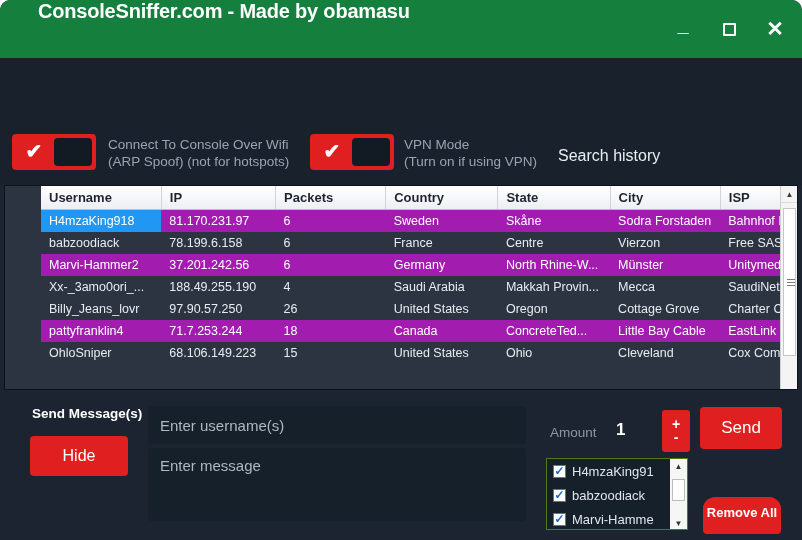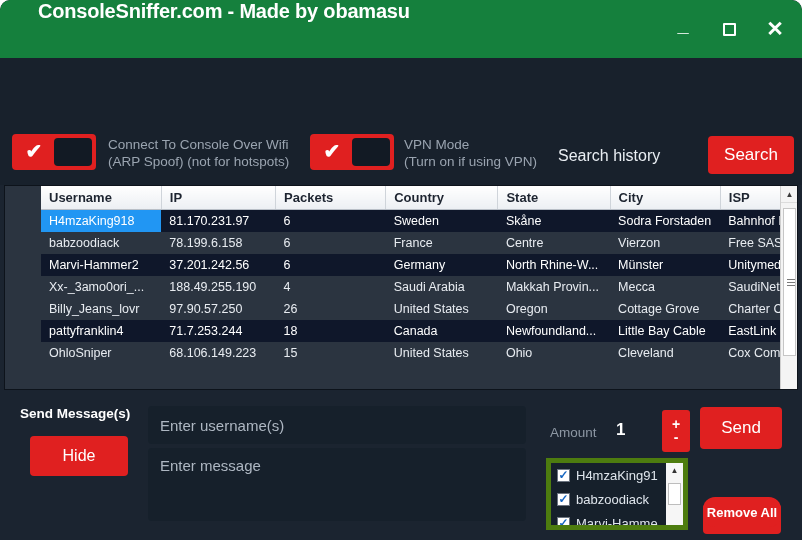--- a/index.html
+++ b/index.html
@@ -152,21 +152,21 @@
     border-right: 1px solid #cfd4da;
     border-bottom: 1px solid #b9bfc7;
     white-space: nowrap; overflow: hidden;
   }
   table.grid td {
     font-size: 12.5px;
     padding: 0 0 0 8px;
     height: 22px;
     white-space: nowrap; overflow: hidden; text-overflow: clip;
   }
-  tr.odd td  { background: #0f172a; color: #ffffff; }
+  tr.odd td  { background: #a21caf; color: #ffffff; }
   tr.even td { background: #2b3440; color: #e8ecf1; }
   td.sel { background: #2196f3 !important; color: #ffffff !important; }
 
   .col-user    { width: 118px; }
   .col-ip      { width: 112px; }
   .col-packets { width: 108px; }
   .col-country { width: 110px; }
   .col-state   { width: 110px; }
   .col-city    { width: 108px; }
   .col-isp     { width: 110px; }
@@ -198,21 +198,21 @@
   }
   .tbl-scroll .grip i { display: block; height: 1px; background: #7a7a7a; margin-bottom: 2px; }
 
   
   .bottom {
     position: absolute; left: 0; top: 392px;
     width: 802px; height: 148px;
     background: #1b2430;
   }
   #send-messages-label {
-    position: absolute; left: 20px; top: 14px;
+    position: absolute; left: 32px; top: 14px;
     color: #ffffff; font-size: 13.5px; font-weight: bold;
   }
   #hide-button {
     position: absolute; left: 30px; top: 44px;
     width: 98px; height: 40px;
     font-size: 16px;
   }
   .field {
     position: absolute;
     background: #16202b;
@@ -263,21 +263,21 @@
   #remove-all-button {
     position: absolute; left: 703px; top: 105px;
     width: 78px; height: 30px;
     font-size: 13px; font-weight: bold; border-radius: 12px;
   }
 
   .userlist {
     position: absolute; left: 546px; top: 66px;
     width: 142px; height: 72px;
     background: #16202b;
-    border: 5px solid #4d7c0f;
+    border: 1px solid #4d7c0f;
     overflow: hidden;
   }
   .userlist .row {
     display: flex; align-items: center; gap: 6px;
     height: 24px; padding-left: 6px;
     cursor: pointer;
   }
   .cbox {
     width: 13px; height: 13px;
     background: #ffffff;
@@ -341,21 +341,20 @@
     </div>
     <div class="toggle-label" id="label-vpn">
       <div>VPN Mode</div>
       <div>(Turn on if using VPN)</div>
     </div>
 
     <button class="btn-red" id="stop-button">Stop</button>
     <div id="adapter-status">Network adapter 'Microsoft' on local host - 10.0.0.168</div>
 
     <div id="search-history-label">Search history</div>
-    <button class="btn-red" id="search-button">Search</button>
 
     <div id="select-adapter-label">Select Your Network Adapter</div>
 
     <div id="adapter-menu-button">
       <span></span>
       <span></span>
       <span></span>
     </div>
 
     <div id="refresh-button">
@@ -432,21 +431,21 @@
             <td>United States</td>
             <td>Oregon</td>
             <td>Cottage Grove</td>
             <td>Charter Comm...</td>
           </tr>
           <tr class="odd">
             <td>pattyfranklin4</td>
             <td>71.7.253.244</td>
             <td>18</td>
             <td>Canada</td>
-            <td>Newfoundland...</td>
+            <td>ConcreteTed...</td>
             <td>Little Bay Cable</td>
             <td>EastLink</td>
           </tr>
           <tr class="even">
             <td>OhloSniper</td>
             <td>68.106.149.223</td>
             <td>15</td>
             <td>United States</td>
             <td>Ohio</td>
             <td>Cleveland</td>

